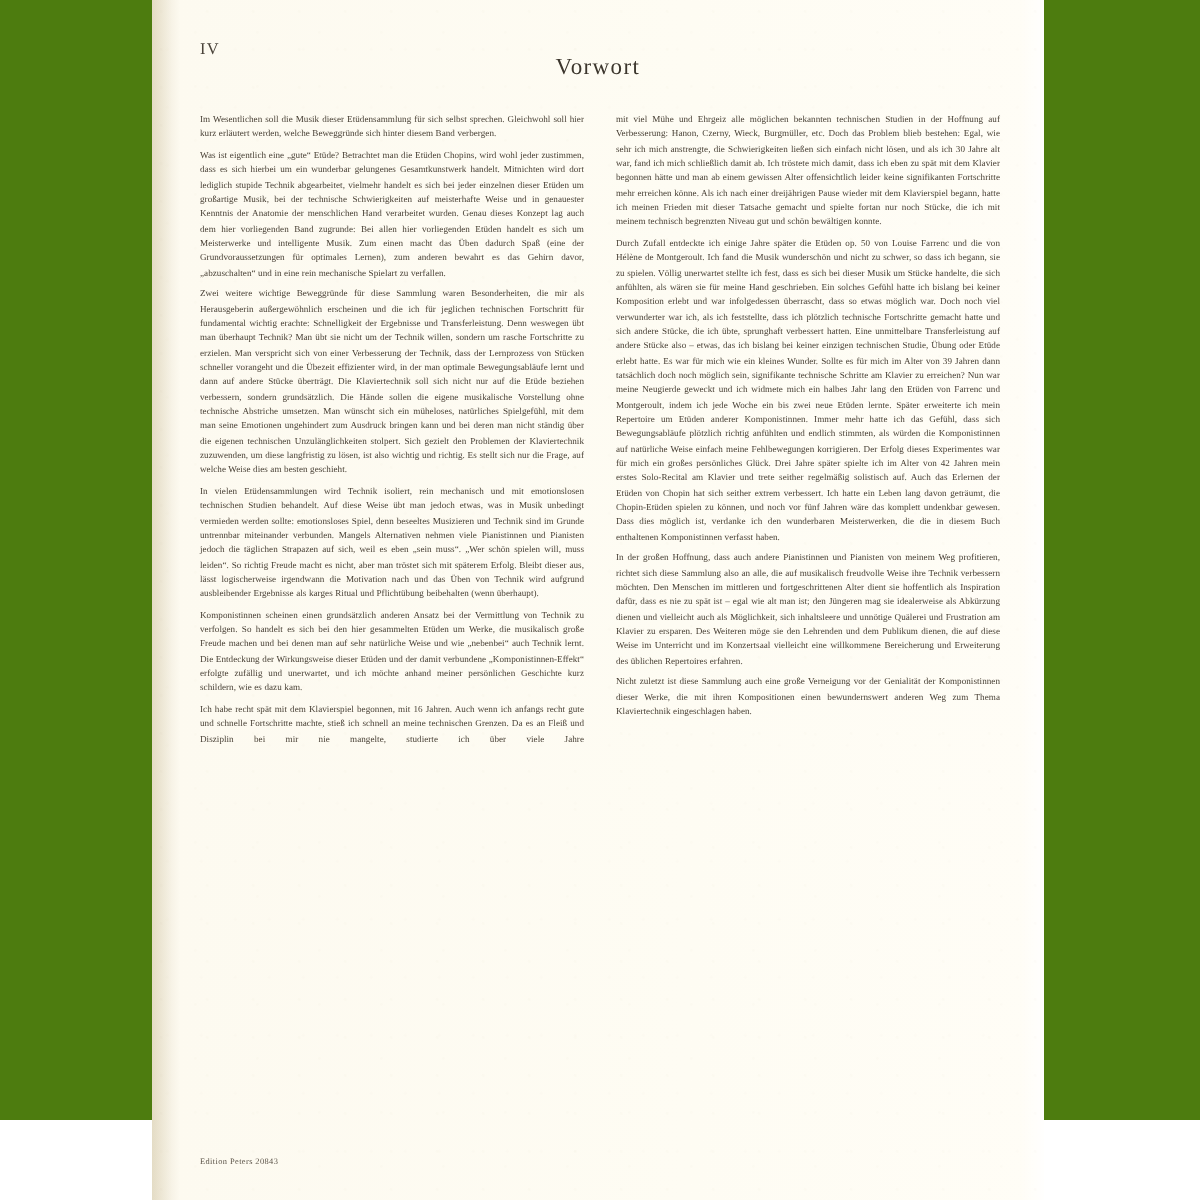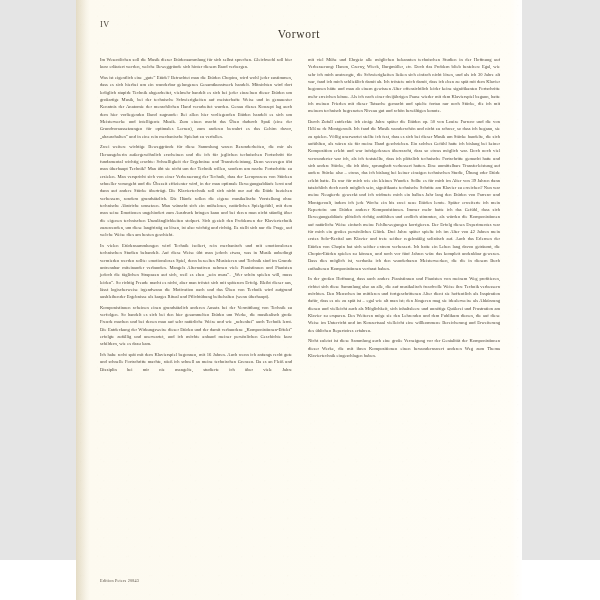--- a/index.html
+++ b/index.html
@@ -12,21 +12,21 @@
     height: 600px;
     overflow: hidden;
     font-family: "Liberation Serif", "DejaVu Serif", serif;
   }
 
   
   .scan {
     position: relative;
     width: 600px;
     height: 560px;
-    background: #e5e5e5;
+    background: #4d7c0f;
   }
 
   
   .page {
     position: absolute;
     left: 76px;
     top: 0px;
     width: 446px;
     height: 600px;
     background: #fdfaef;

